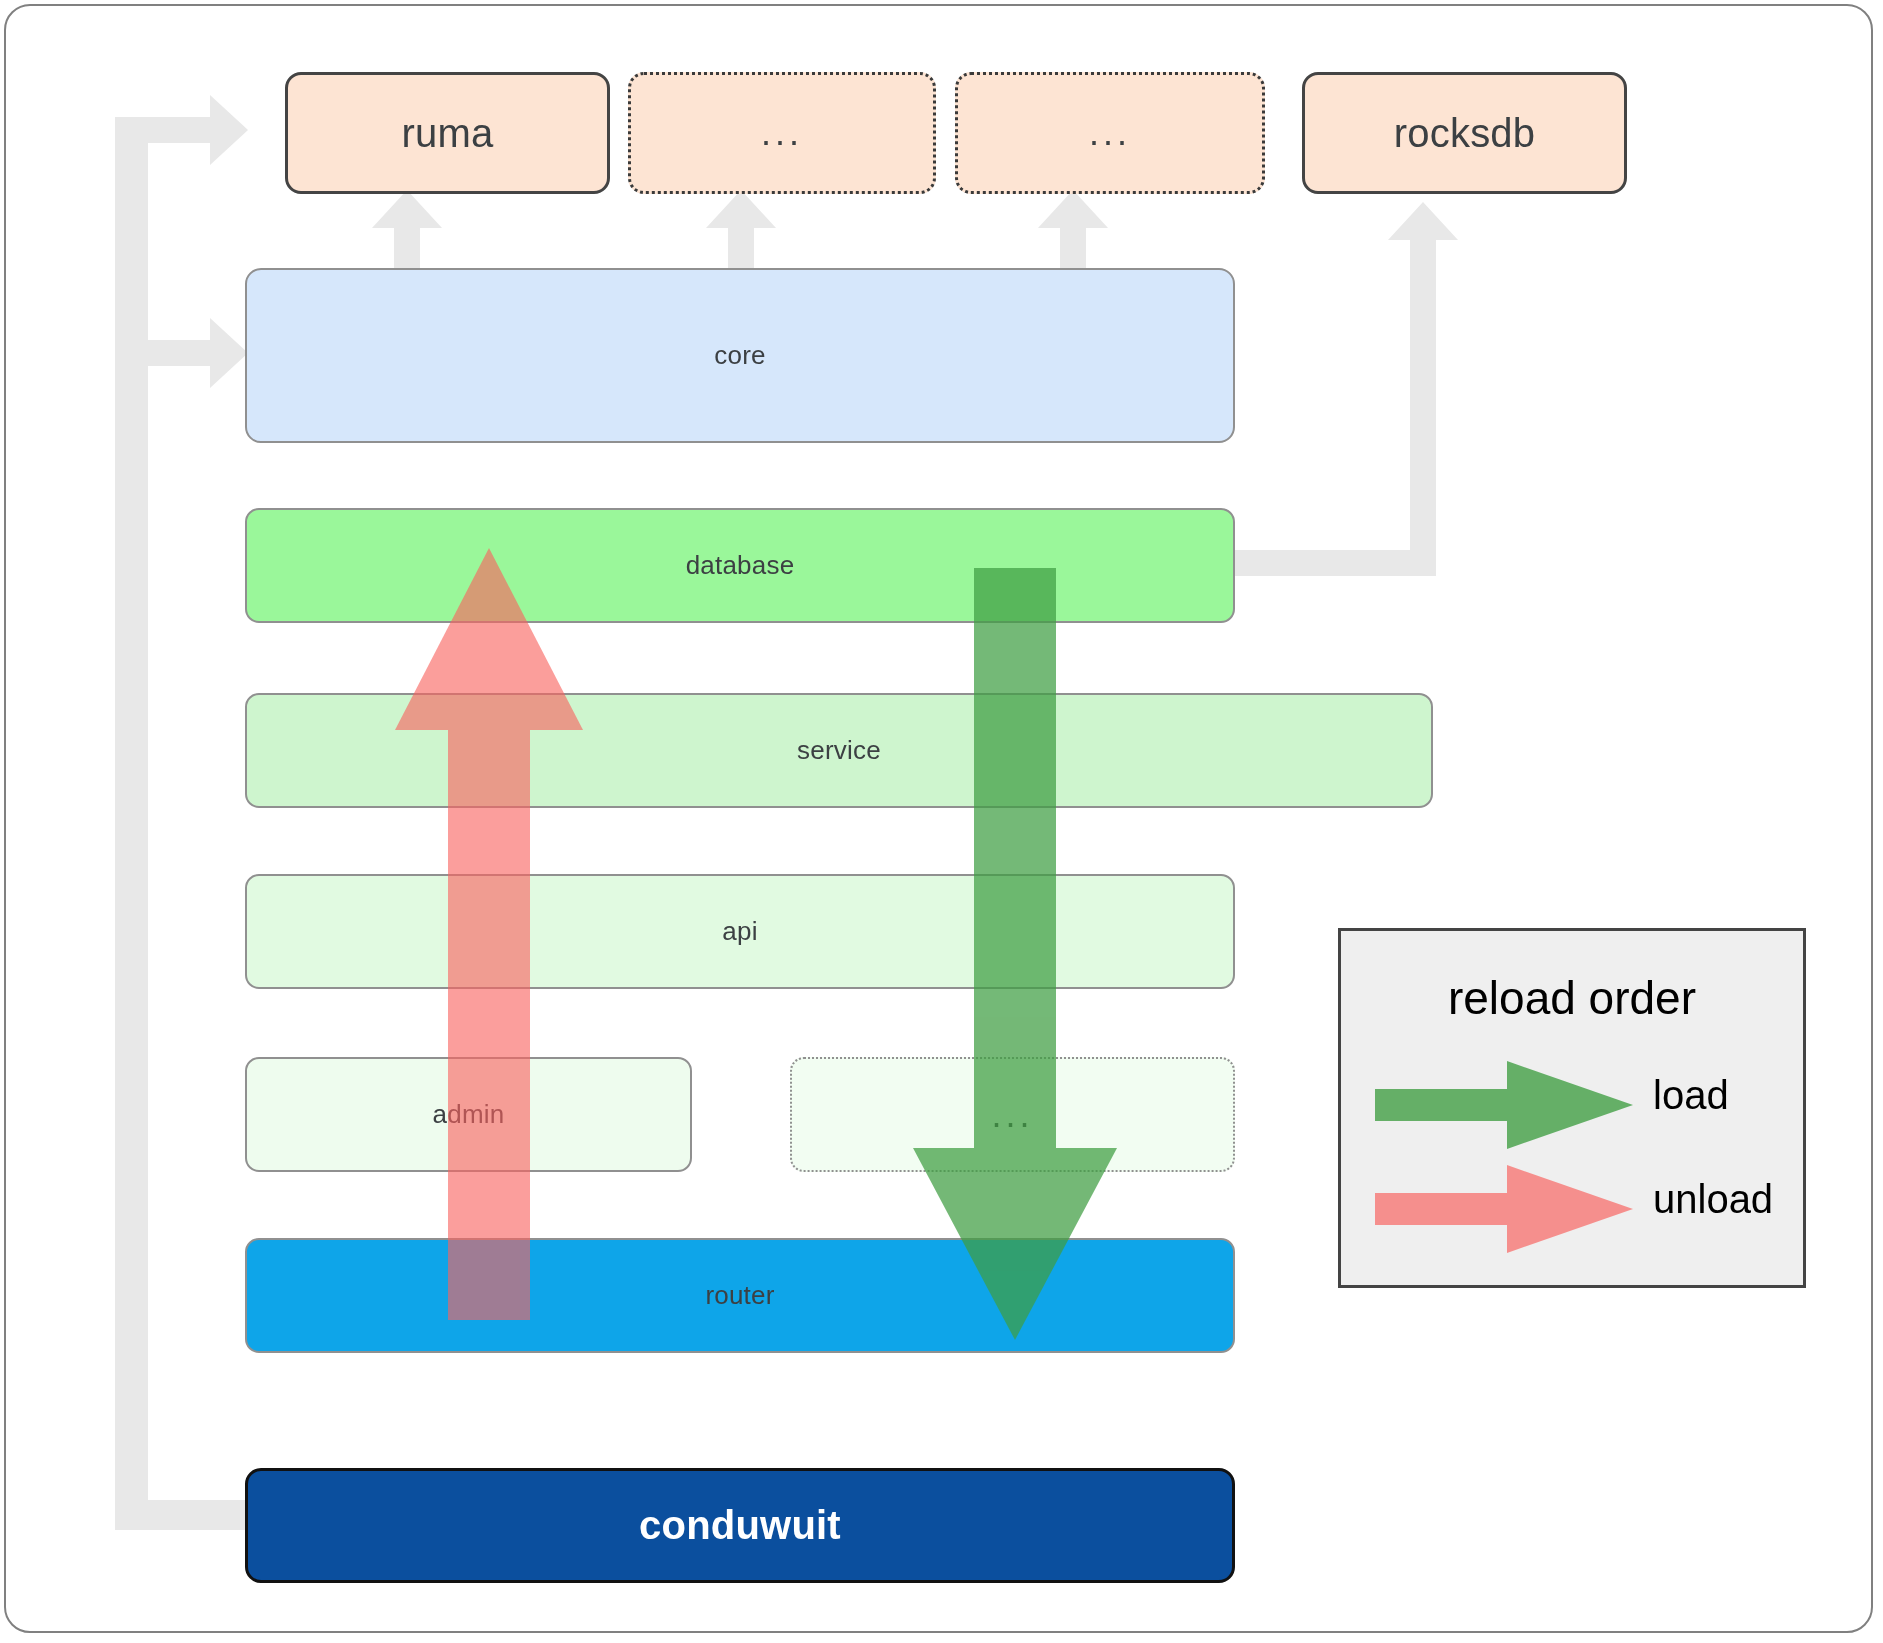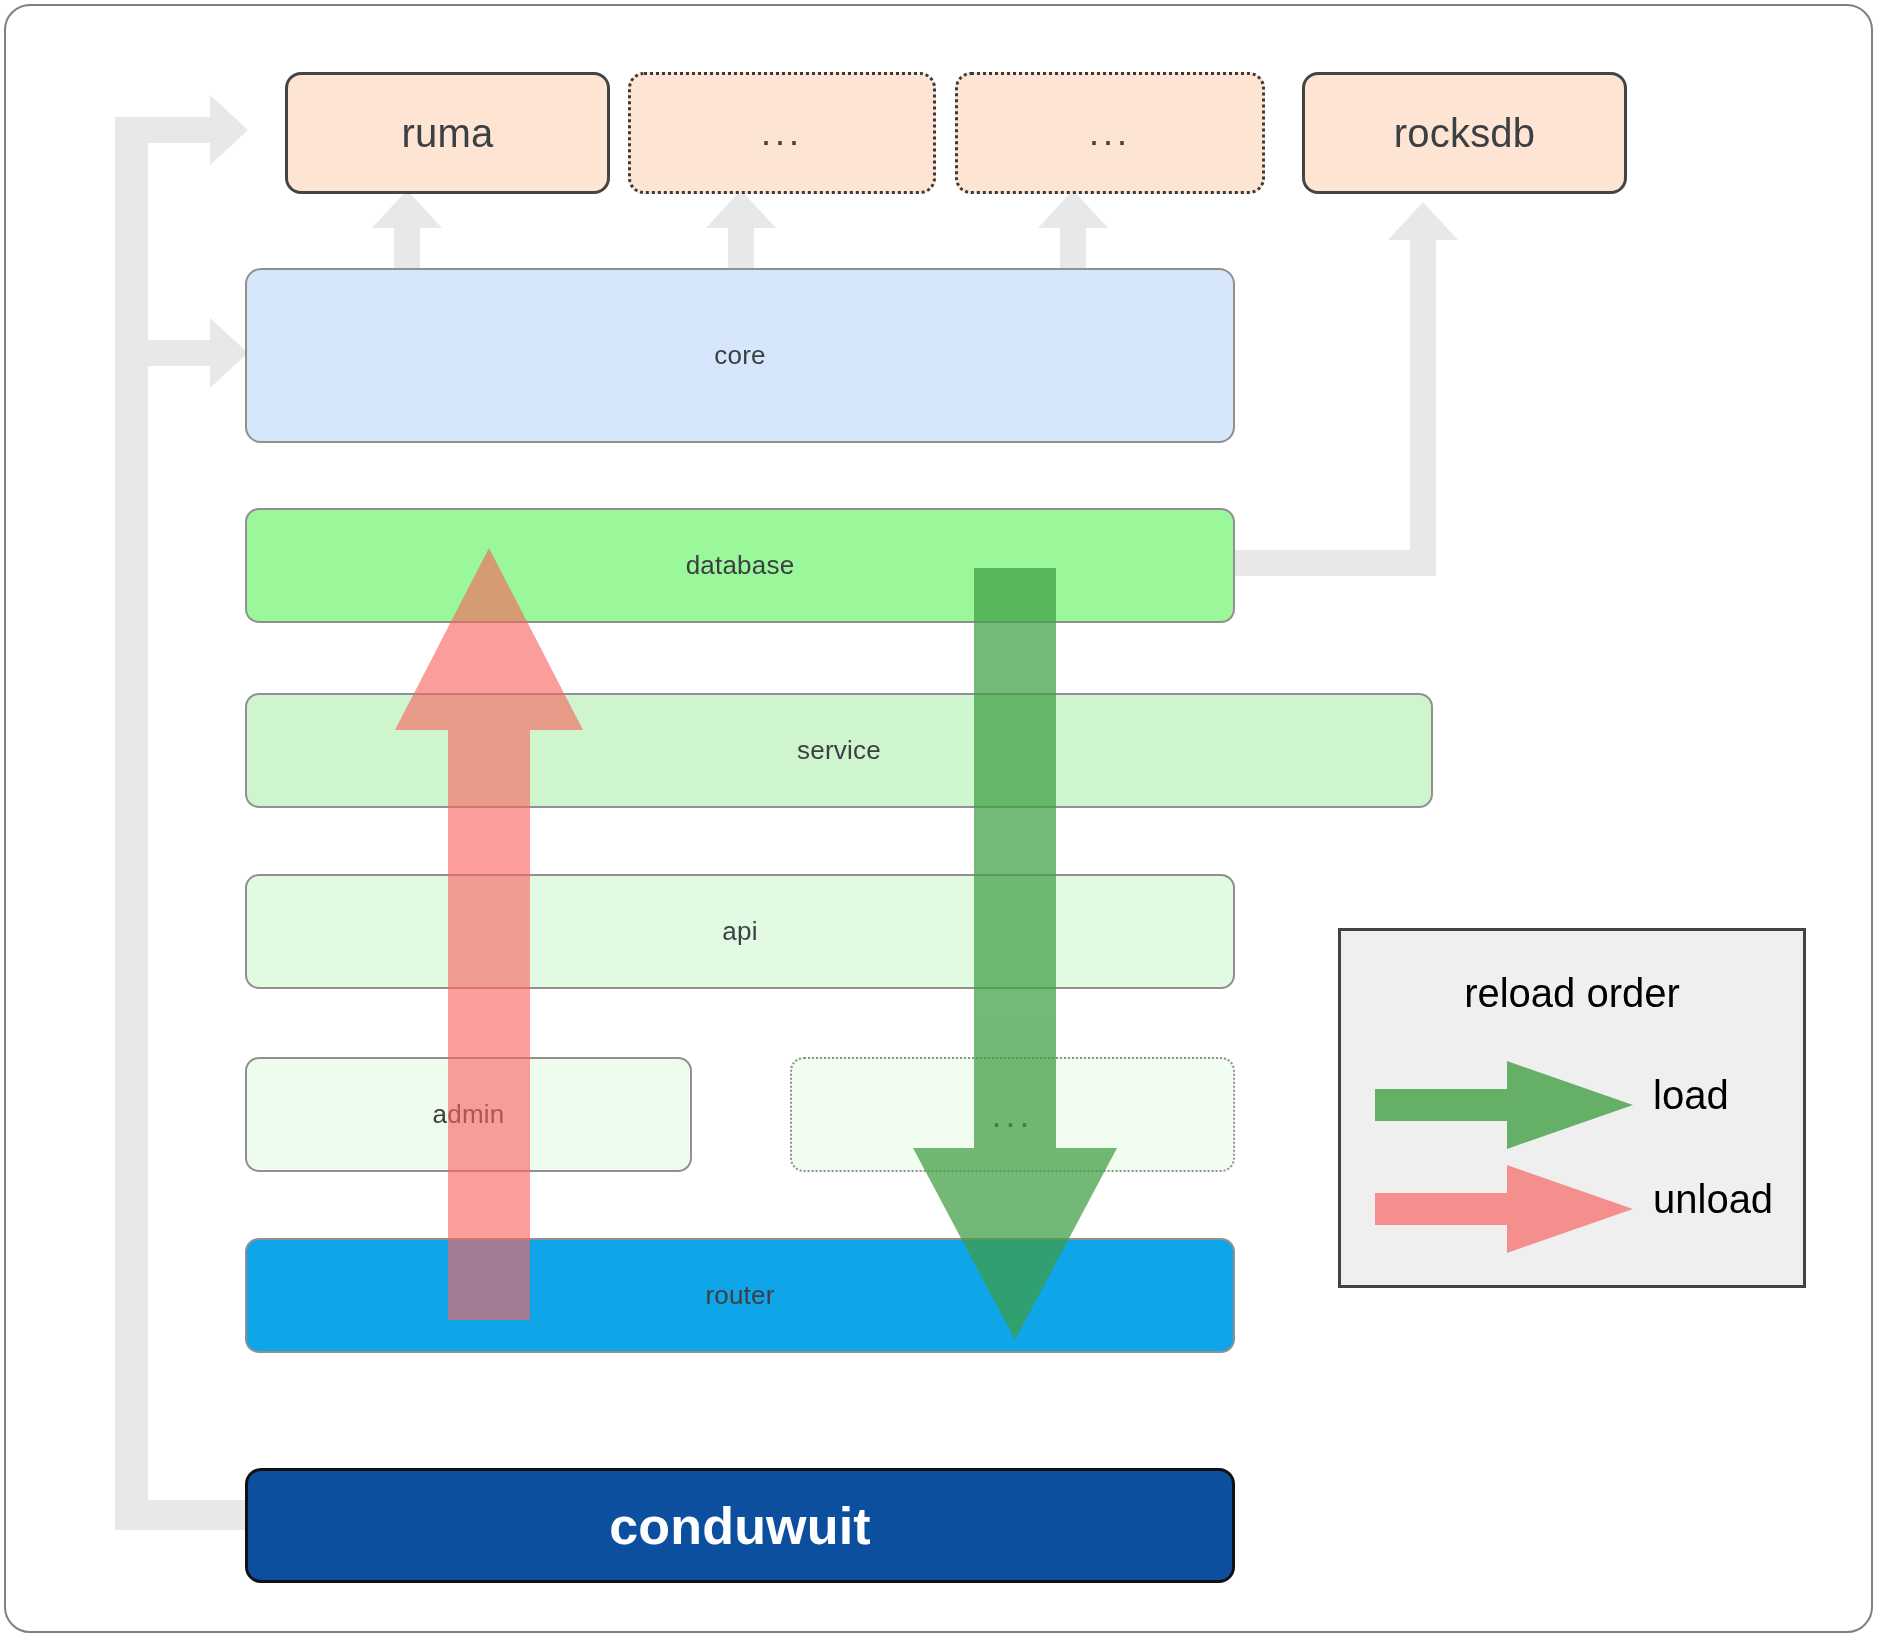--- a/index.html
+++ b/index.html
@@ -144,40 +144,40 @@
   .conduwuit {
     left: 245px;
     top: 1468px;
     width: 990px;
     height: 115px;
     background: #0b4f9e;
     border: 3px solid #111111;
     border-radius: 16px;
     color: #ffffff;
     font-weight: bold;
-    font-size: 52px;
+    font-size: 40px;
   }
 
   
   .legend {
     position: absolute;
     left: 1338px;
     top: 928px;
     width: 468px;
     height: 360px;
     background: #efefef;
     border: 3px solid #444444;
     box-sizing: border-box;
   }
   .legend-title {
     position: absolute;
     left: 0; right: 0;
     top: 40px;
     text-align: center;
-    font-size: 40px;
+    font-size: 46px;
     color: #000000;
   }
   .legend-row {
     position: absolute;
     left: 0;
     width: 100%;
     height: 90px;
   }
   .legend-row.r1 { top: 128px; }
   .legend-row.r2 { top: 232px; }

